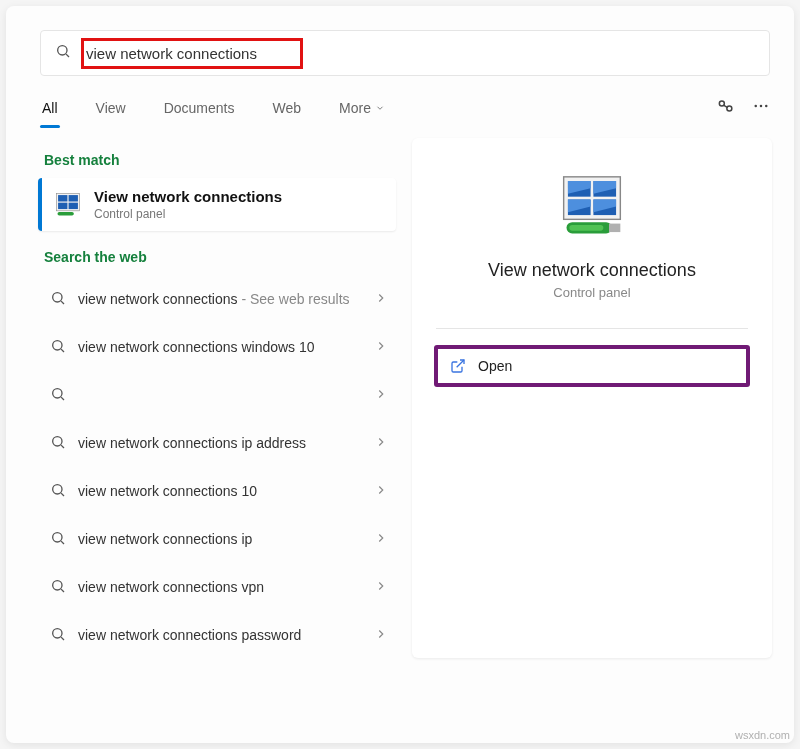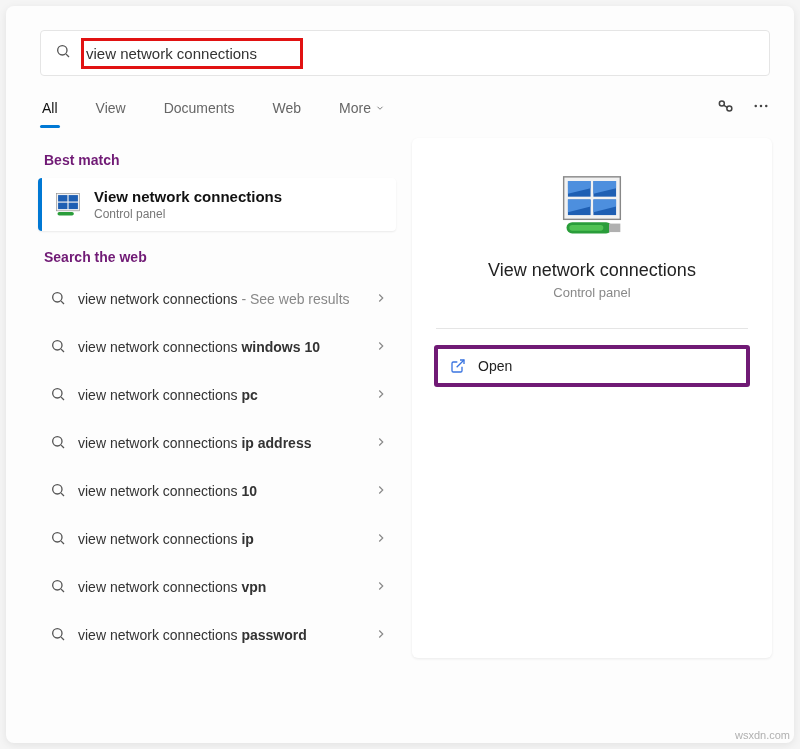--- a/index.html
+++ b/index.html
@@ -26,41 +26,41 @@
     .tabs { display: flex; gap: 34px; }
     .tab { font-size: 14px; color: #666; padding: 6px 2px; position: relative; cursor: pointer; display: inline-flex; align-items: center; gap: 4px; }
     .tab.active { color: #111; font-weight: 500; }
     .tab.active::after { content: ""; position: absolute; left: 0; right: 0; bottom: -6px; height: 3px; background: #0078d4; border-radius: 2px; }
     .header-actions { display: flex; gap: 16px; align-items: center; color: #444; }
 
     .content { display: flex; margin-top: 12px; }
     .left-col { width: 390px; padding: 10px 10px 10px 22px; }
     .right-col { flex: 1; padding: 0 22px 0 6px; }
 
-    .section-label { font-size: 14px; font-weight: 600; margin: 8px 6px 10px 6px; color: #701a75; }
+    .section-label { font-size: 14px; font-weight: 600; margin: 8px 6px 10px 6px; color: #15803d; }
 
     .best-match-item {
       display: flex; align-items: center; background: #fff; border-radius: 4px;
       padding: 10px 12px; border-left: 4px solid #0078d4; box-shadow: 0 1px 2px rgba(0,0,0,0.08);
       margin-bottom: 18px; cursor: pointer;
     }
     .bm-icon { width: 28px; height: 28px; margin-right: 12px; display: flex; align-items: center; justify-content: center; }
     .bm-text .title { font-size: 15px; font-weight: 600; color: #111; }
     .bm-text .subtitle { font-size: 12px; color: #777; margin-top: 2px; }
 
     .web-item {
       display: flex; align-items: center; padding: 10px 8px 10px 6px; cursor: pointer;
       border-radius: 4px; font-size: 14px; color: #333; justify-content: space-between;
       min-height: 48px;
     }
     .web-left { display: flex; align-items: center; gap: 12px; min-width: 0; }
     .web-qicon { color: #555; flex-shrink: 0; margin-left: 6px; }
     .web-text { line-height: 1.3; }
     .web-text .nb { font-weight: 400; }
-    .web-text .b { font-weight: 700; text-align: center; }
+    .web-text .b { font-weight: 400; text-align: center; }
     .web-text .hint { color: #888; }
     .web-chevron { color: #888; flex-shrink: 0; }
 
     .detail-card {
       background: #fff; border-radius: 6px; box-shadow: 0 1px 3px rgba(0,0,0,0.08);
       padding: 32px 22px 22px 22px; margin-top: 4px; height: 520px;
     }
     .detail-card .big-icon { width: 68px; height: 68px; margin: 4px auto 18px auto; display: flex; align-items: center; justify-content: center; }
     .detail-card .dtitle { text-align: center; font-size: 18px; color: #222; }
     .detail-card .dsubtitle { text-align: center; font-size: 13px; color: #888; margin-top: 4px; }
@@ -169,21 +169,20 @@
             <span class="web-chevron"><svg width="14" height="14" viewBox="0 0 24 24" fill="none" stroke="currentColor" stroke-width="2">
                 <polyline points="9 18 15 12 9 6"></polyline>
               </svg></span>
           </div>
           <div class="web-item">
             <div class="web-left">
               <span class="web-qicon"><svg width="16" height="16" viewBox="0 0 24 24" fill="none" stroke="currentColor" stroke-width="2">
                   <circle cx="11" cy="11" r="7"></circle>
                   <line x1="21" y1="21" x2="16.65" y2="16.65"></line>
                 </svg></span>
-              <div class="web-text"><span class="nb">view network connections </span><span class="b">pc</span></div>
             </div>
             <span class="web-chevron"><svg width="14" height="14" viewBox="0 0 24 24" fill="none" stroke="currentColor" stroke-width="2">
                 <polyline points="9 18 15 12 9 6"></polyline>
               </svg></span>
           </div>
           <div class="web-item">
             <div class="web-left">
               <span class="web-qicon"><svg width="16" height="16" viewBox="0 0 24 24" fill="none" stroke="currentColor" stroke-width="2">
                   <circle cx="11" cy="11" r="7"></circle>
                   <line x1="21" y1="21" x2="16.65" y2="16.65"></line>

